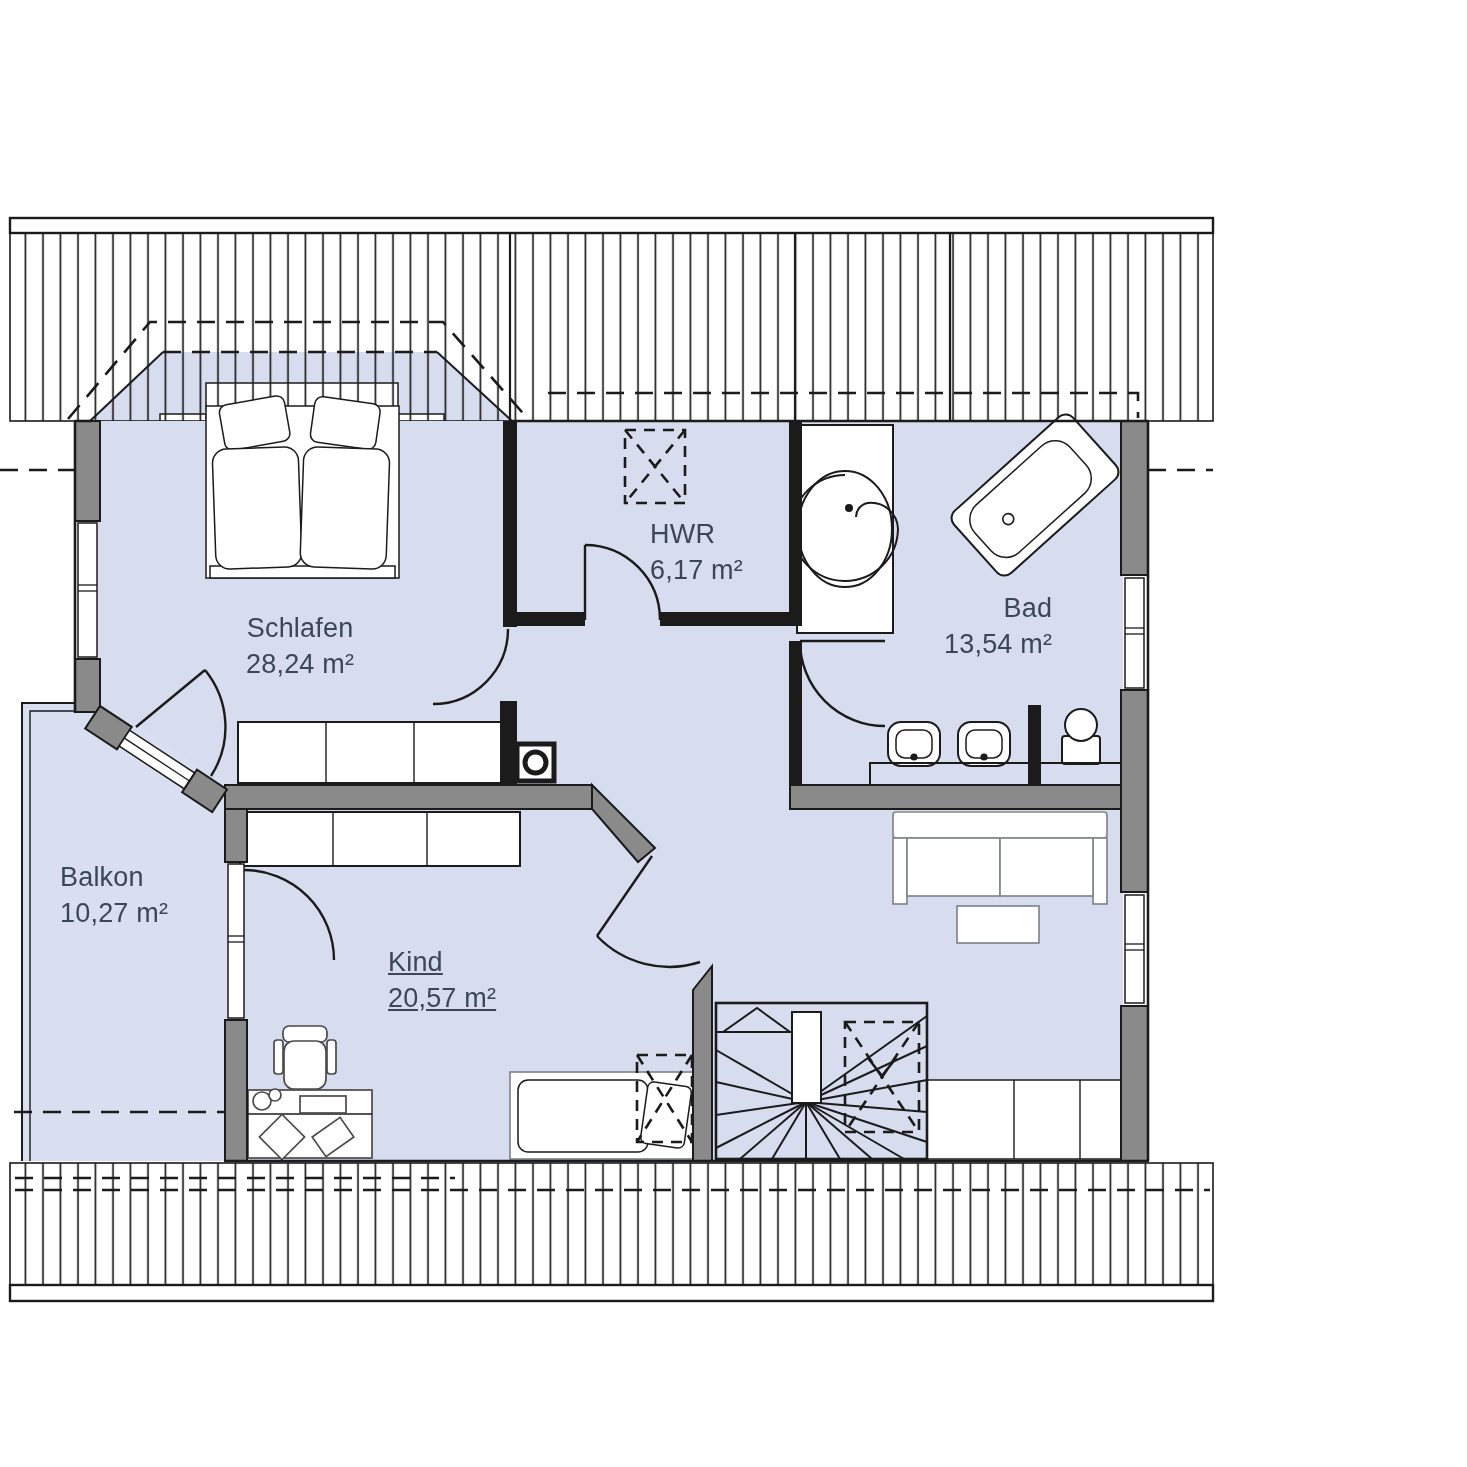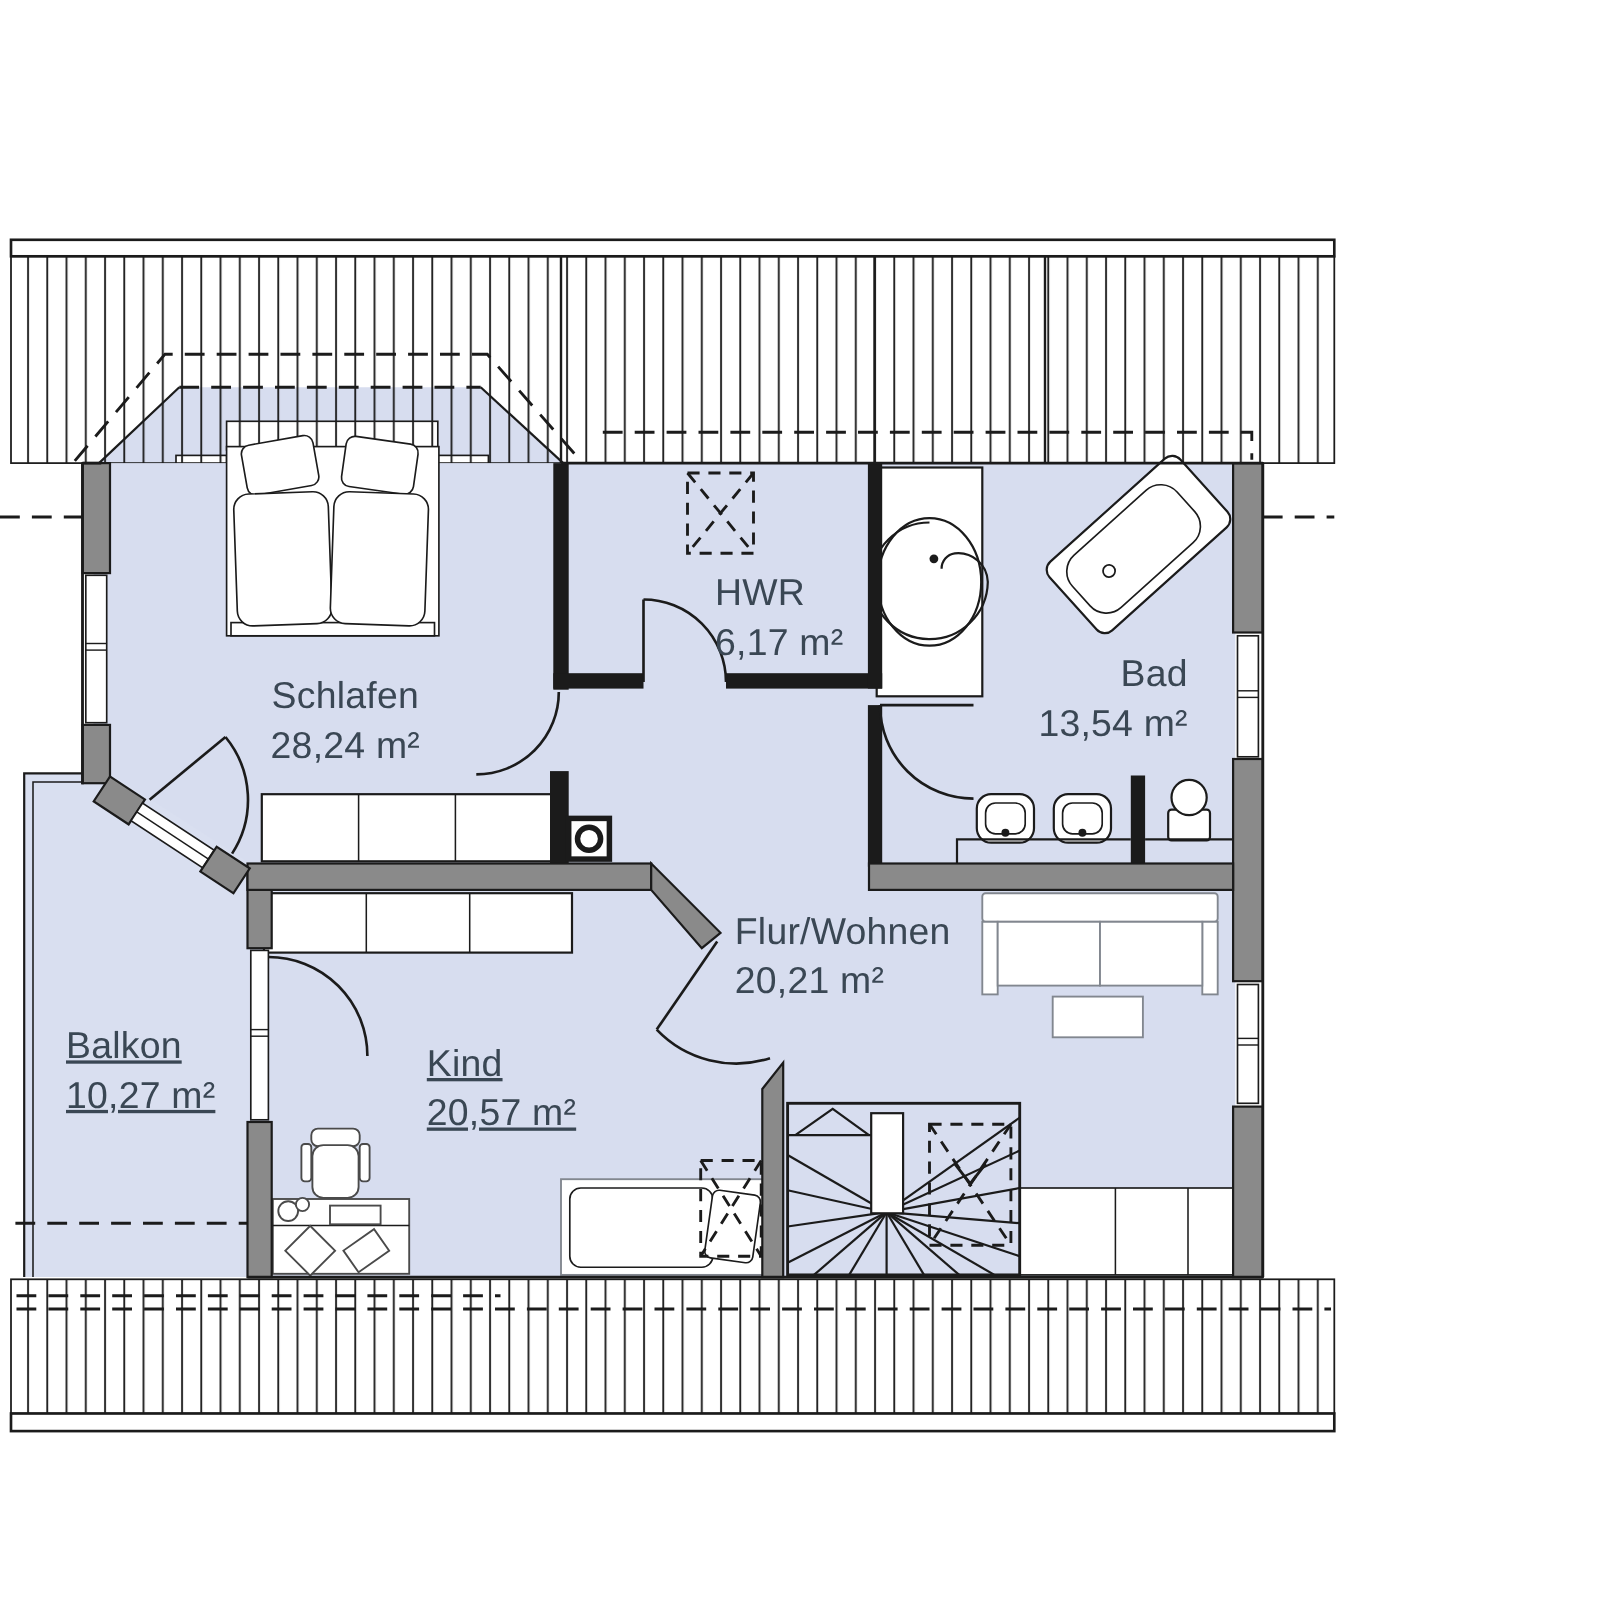--- a/index.html
+++ b/index.html
@@ -8,21 +8,21 @@
     --wall-gray:#8a8a8a;
     --line:#1b1b1b;
     --text:#3a4754;
     --furniture-stroke:#4a4a4a;
     --light-stroke:#82878f;
   }
   html,body{margin:0;padding:0;background:#ffffff;}
   .stage{position:relative;width:1467px;height:1467px;background:#fff;overflow:hidden;
          font-family:"Liberation Sans",sans-serif;}
   .stage svg{position:absolute;left:0;top:0;}
-  .room-label{position:absolute;color:var(--text);font-size:34px;line-height:1.25;
+  .room-label{position:absolute;color:var(--text);font-size:27px;line-height:1.25;
               letter-spacing:.2px;white-space:nowrap;}
   .room-label .rl-area{margin-top:2px;}
 
   
   .wall{fill:var(--wall-gray);stroke:var(--line);stroke-width:2;}
   .blk{fill:var(--line);stroke:none;}
   .room{fill:var(--room-fill);stroke:none;}
   .balc{fill:var(--balcony-fill);stroke:none;}
   .wht{fill:#ffffff;stroke:var(--line);stroke-width:2;}
   .thin{fill:#ffffff;stroke:var(--line);stroke-width:1.5;}
@@ -334,26 +334,22 @@
     <div class="rl-area">28,24 m²</div>
   </div>
   <div class="room-label" style="left:650px;top:518px;">
     <div class="rl-name">HWR</div>
     <div class="rl-area">6,17 m²</div>
   </div>
   <div class="room-label" style="left:944px;top:592px;text-align:right;">
     <div class="rl-name">Bad</div>
     <div class="rl-area">13,54 m²</div>
   </div>
-  <div class="room-label" style="left:668px;top:826px;">
-    <div class="rl-name">Flur/Wohnen</div>
-    <div class="rl-area">20,21 m²</div>
-  </div>
   <div class="room-label" style="left:388px;top:946px;text-decoration:underline;">
     <div class="rl-name">Kind</div>
     <div class="rl-area">20,57 m²</div>
   </div>
-  <div class="room-label" style="left:60px;top:930px;text-decoration:underline;">
+  <div class="room-label" style="left:60px;top:861px;">
     <div class="rl-name">Balkon</div>
     <div class="rl-area">10,27 m²</div>
   </div>
 
 </div>
 
 </body></html>

